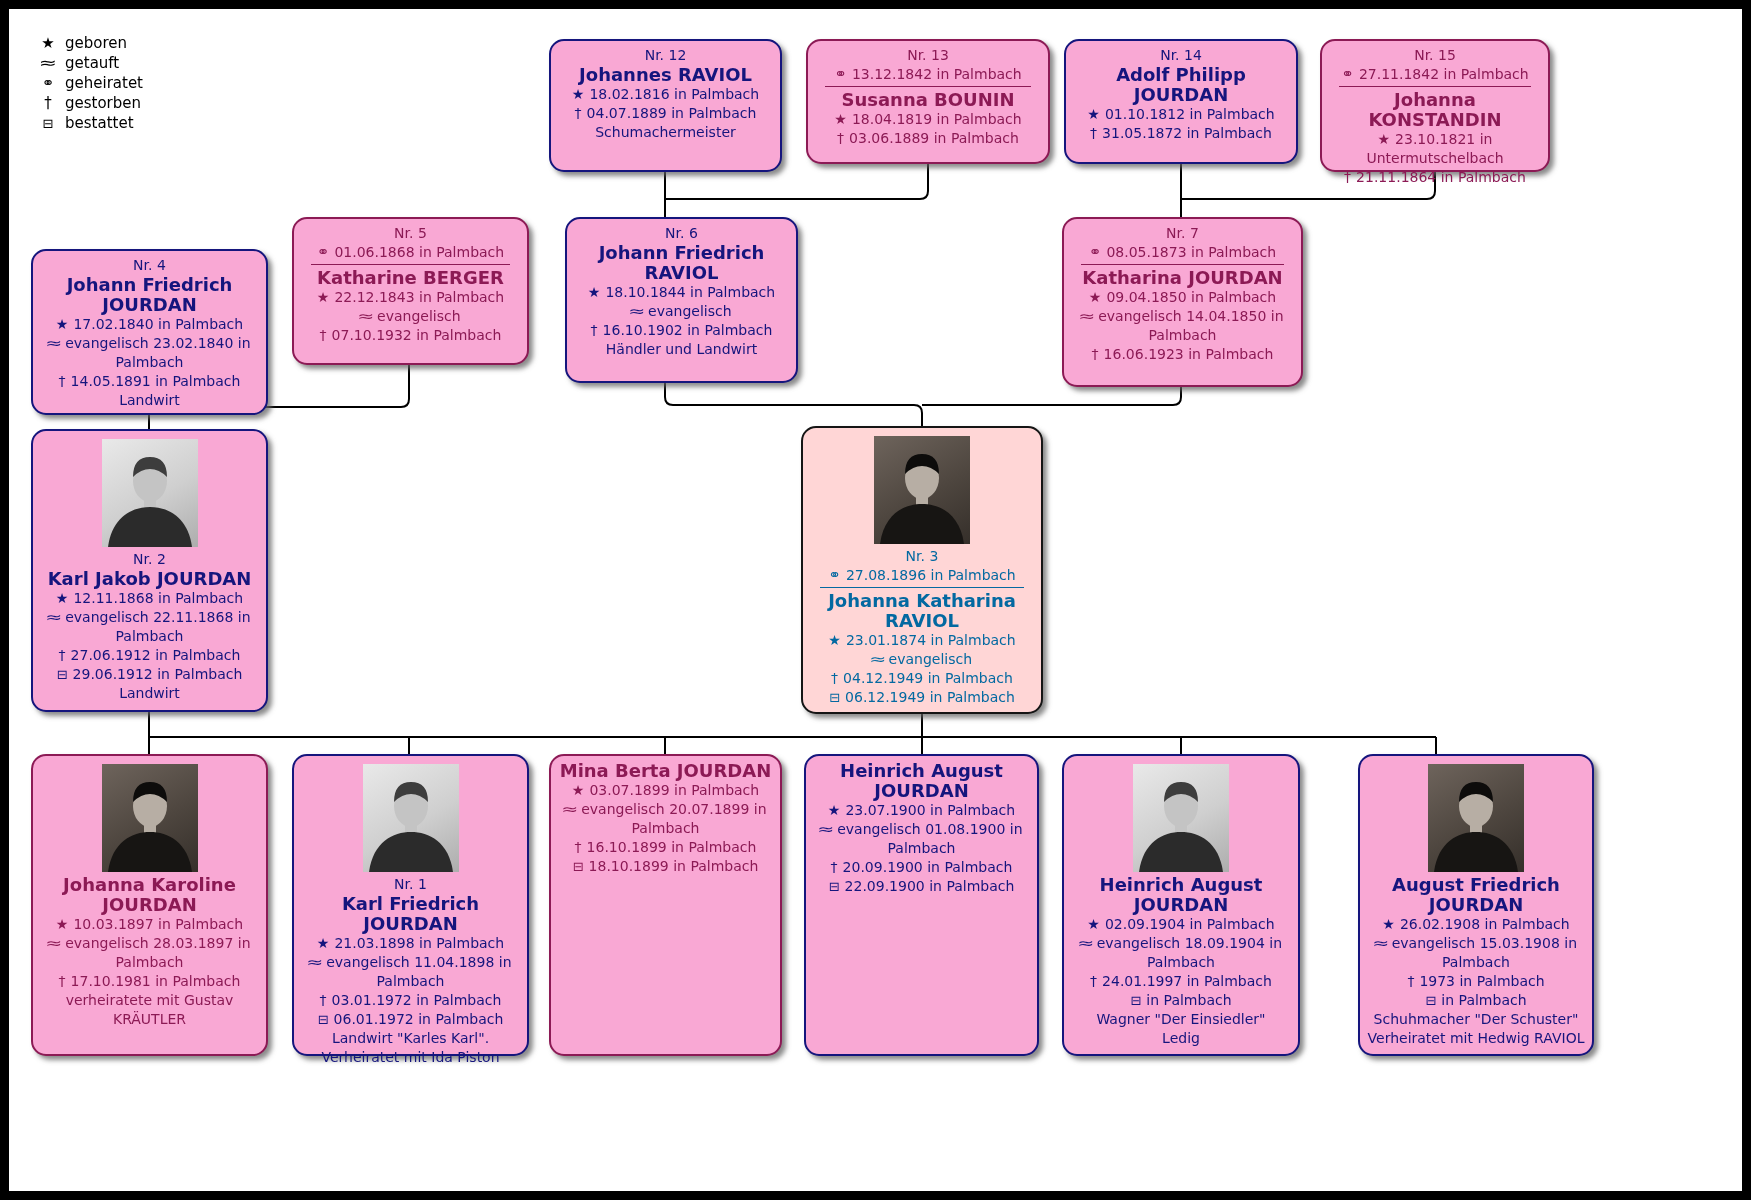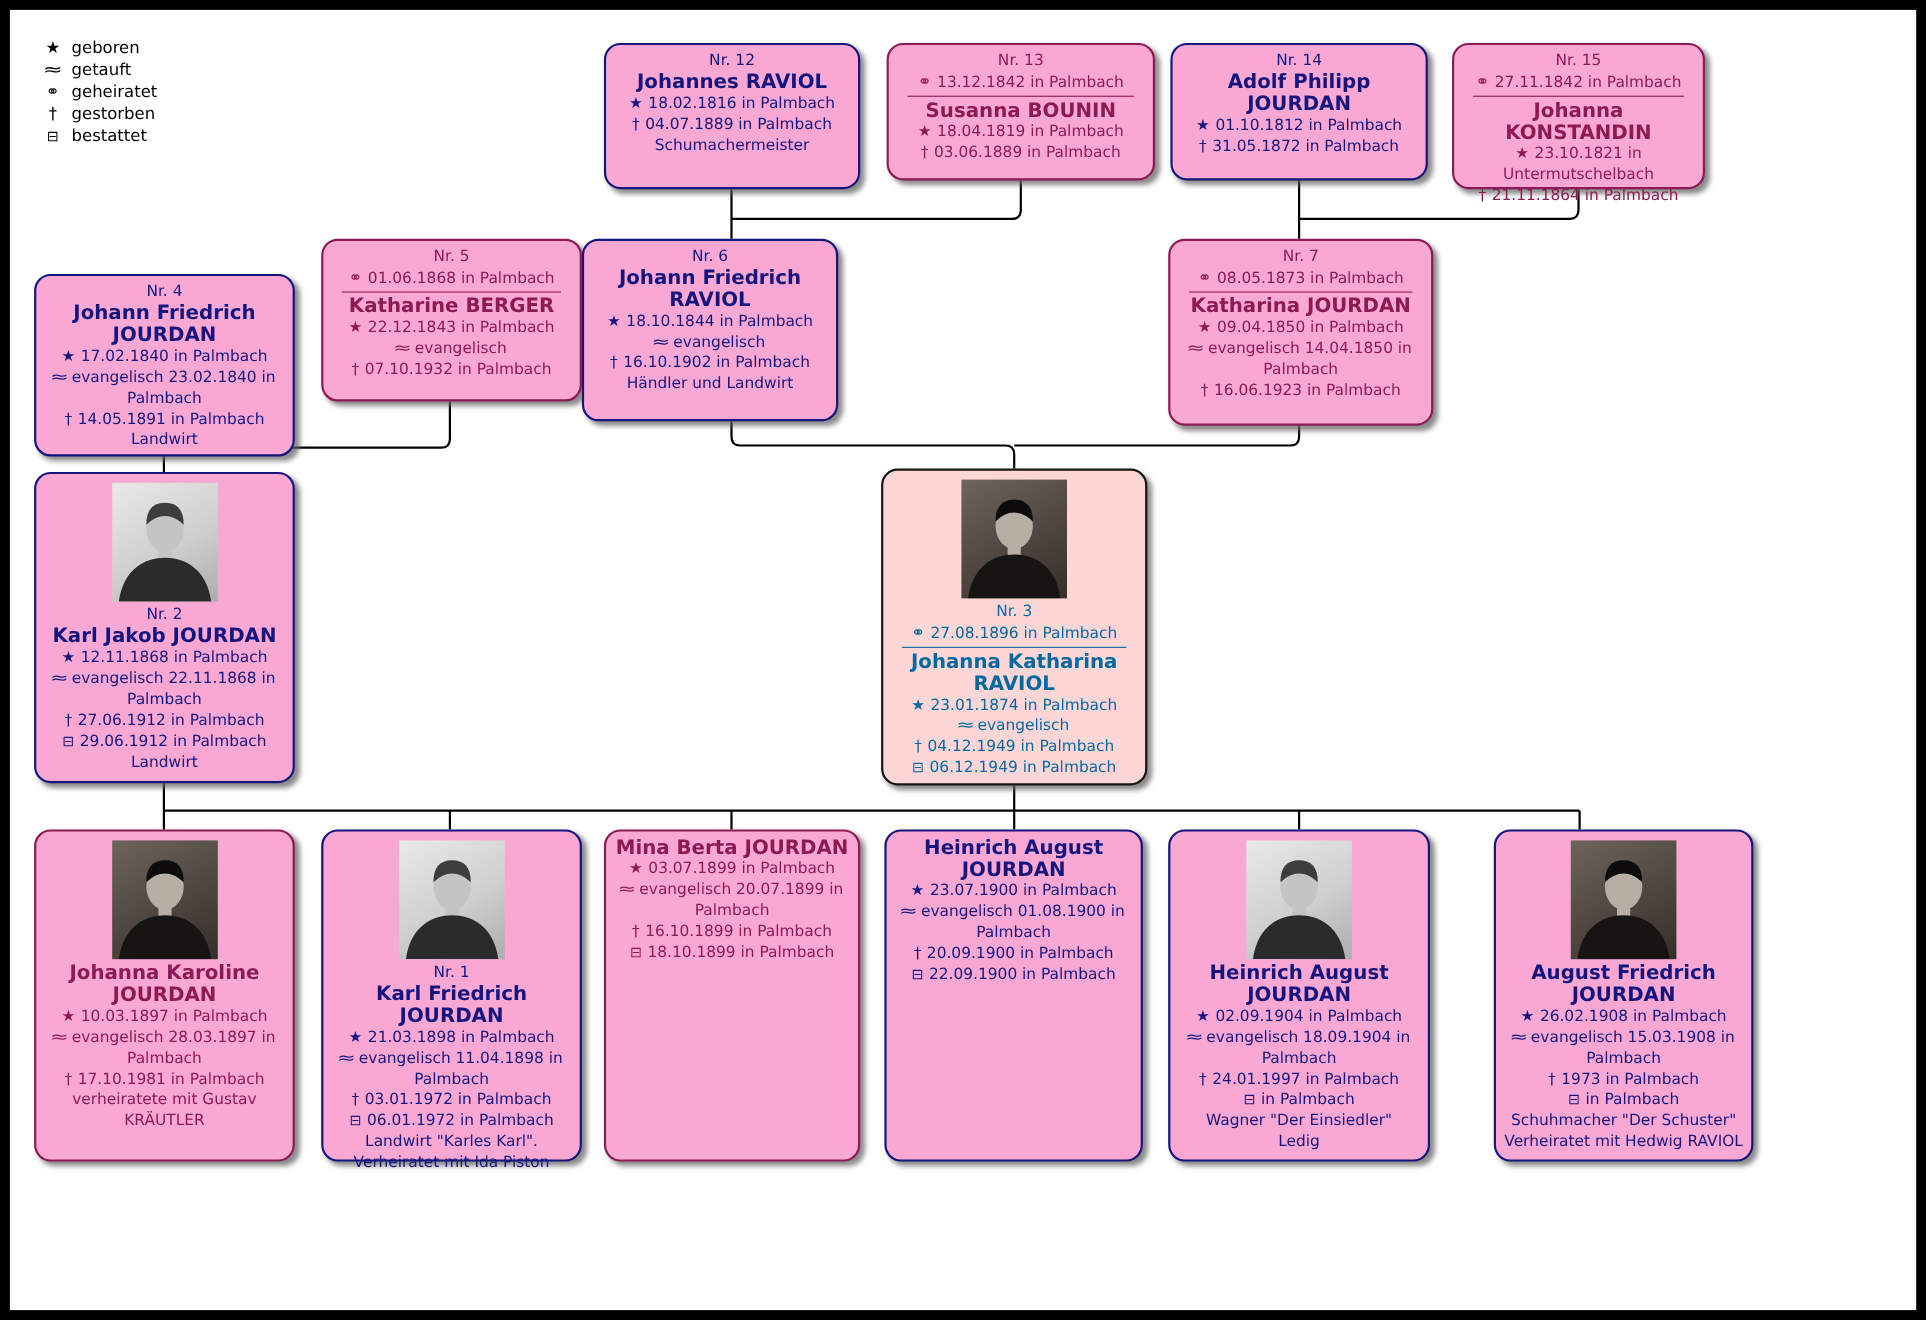--- a/index.html
+++ b/index.html
@@ -135,21 +135,21 @@
     </div>
     <div class="box theme-maroon" style="left: 283px; top: 208px; width: 237px; height: 148px;">
       <div class="line nr"><span class="txt">Nr. 5</span></div>
       <div class="line event"><span class="glyph g-married">⚭</span><span class="txt">01.06.1868 in Palmbach</span></div>
       <div class="sep"></div>
       <div class="line name"><span class="txt">Katharine BERGER</span></div>
       <div class="line event"><span class="glyph g-born">★</span><span class="txt">22.12.1843 in Palmbach</span></div>
       <div class="line event"><span class="glyph g-baptized">≈</span><span class="txt">evangelisch</span></div>
       <div class="line event"><span class="glyph g-died">†</span><span class="txt">07.10.1932 in Palmbach</span></div>
     </div>
-    <div class="box theme-blue" style="left: 520px; top: 208px; width: 233px; height: 166px;">
+    <div class="box theme-blue" style="left: 556px; top: 208px; width: 233px; height: 166px;">
       <div class="line nr"><span class="txt">Nr. 6</span></div>
       <div class="line name"><span class="txt">Johann Friedrich RAVIOL</span></div>
       <div class="line event"><span class="glyph g-born">★</span><span class="txt">18.10.1844 in Palmbach</span></div>
       <div class="line event"><span class="glyph g-baptized">≈</span><span class="txt">evangelisch</span></div>
       <div class="line event"><span class="glyph g-died">†</span><span class="txt">16.10.1902 in Palmbach</span></div>
       <div class="line plain"><span class="txt">Händler und Landwirt</span></div>
     </div>
     <div class="box theme-maroon" style="left: 1053px; top: 208px; width: 241px; height: 170px;">
       <div class="line nr"><span class="txt">Nr. 7</span></div>
       <div class="line event"><span class="glyph g-married">⚭</span><span class="txt">08.05.1873 in Palmbach</span></div>

